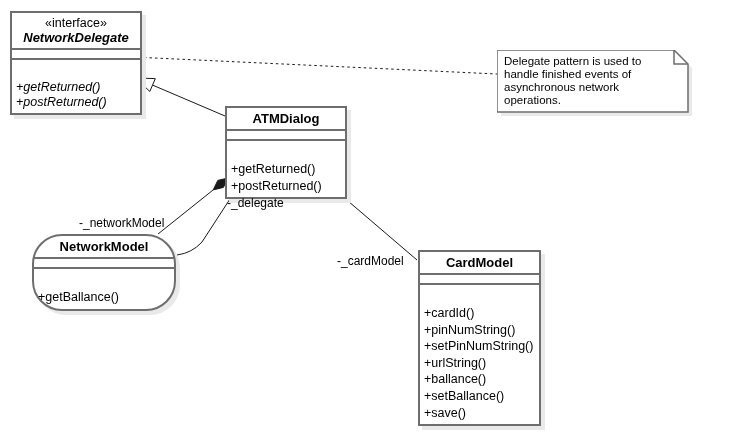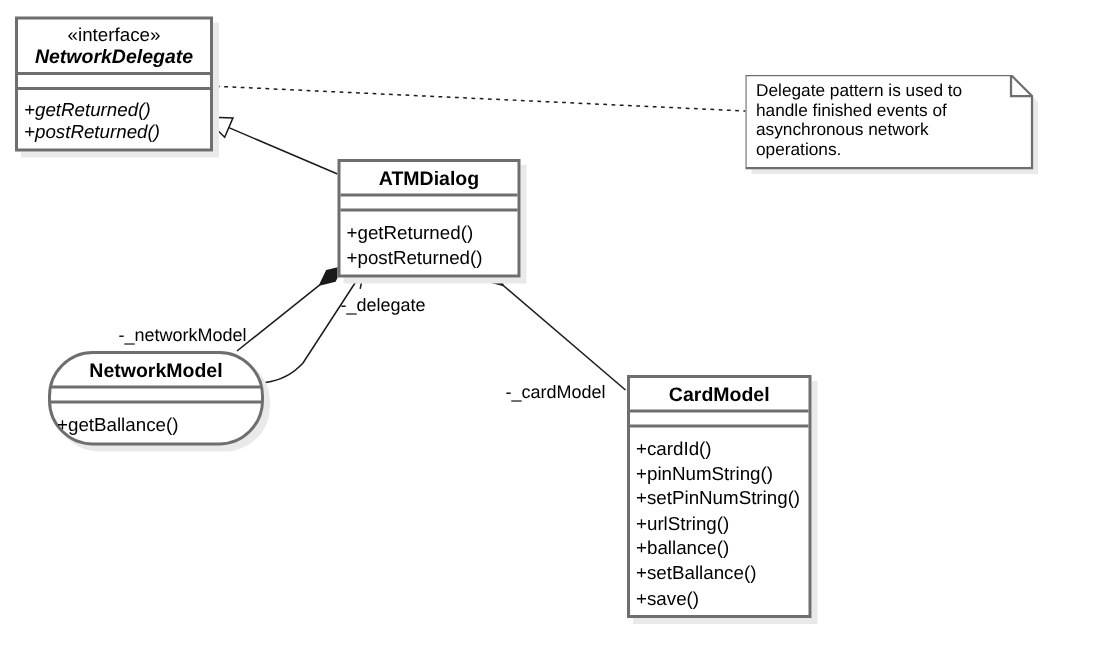--- a/index.html
+++ b/index.html
@@ -11,21 +11,21 @@
   .uml-class{
     position:absolute;background:#ffffff;border:2px solid #6e6e6e;
     box-sizing:border-box;box-shadow:4px 4px 0 #e9e9e9;
   }
   .uml-title{
     text-align:center;font-weight:bold;font-size:13px;line-height:16px;
     padding:3px 4px 2px 4px;border-bottom:2px solid #6e6e6e;white-space:nowrap;
   }
   .uml-stereotype{font-weight:normal;font-style:normal;font-size:12.5px;line-height:14px;}
   .uml-attrs{height:8px;border-bottom:2px solid #6e6e6e;}
-  .uml-methods{padding:6px 4px 3px 4px;font-size:12.5px;line-height:16.5px;white-space:nowrap;}
+  .uml-methods{padding:20px 4px 3px 4px;font-size:12.5px;line-height:16.5px;white-space:nowrap;}
   .italic{font-style:italic;}
   .edge-label{
     position:absolute;font-size:12px;line-height:13px;white-space:nowrap;color:#000;
   }
   .note-wrap{position:absolute;left:497px;top:50px;width:200px;height:70px;}
   .note-text{
     position:absolute;left:7px;top:5px;width:158px;
     font-size:11.5px;line-height:13px;color:#000;
   }
 </style>

